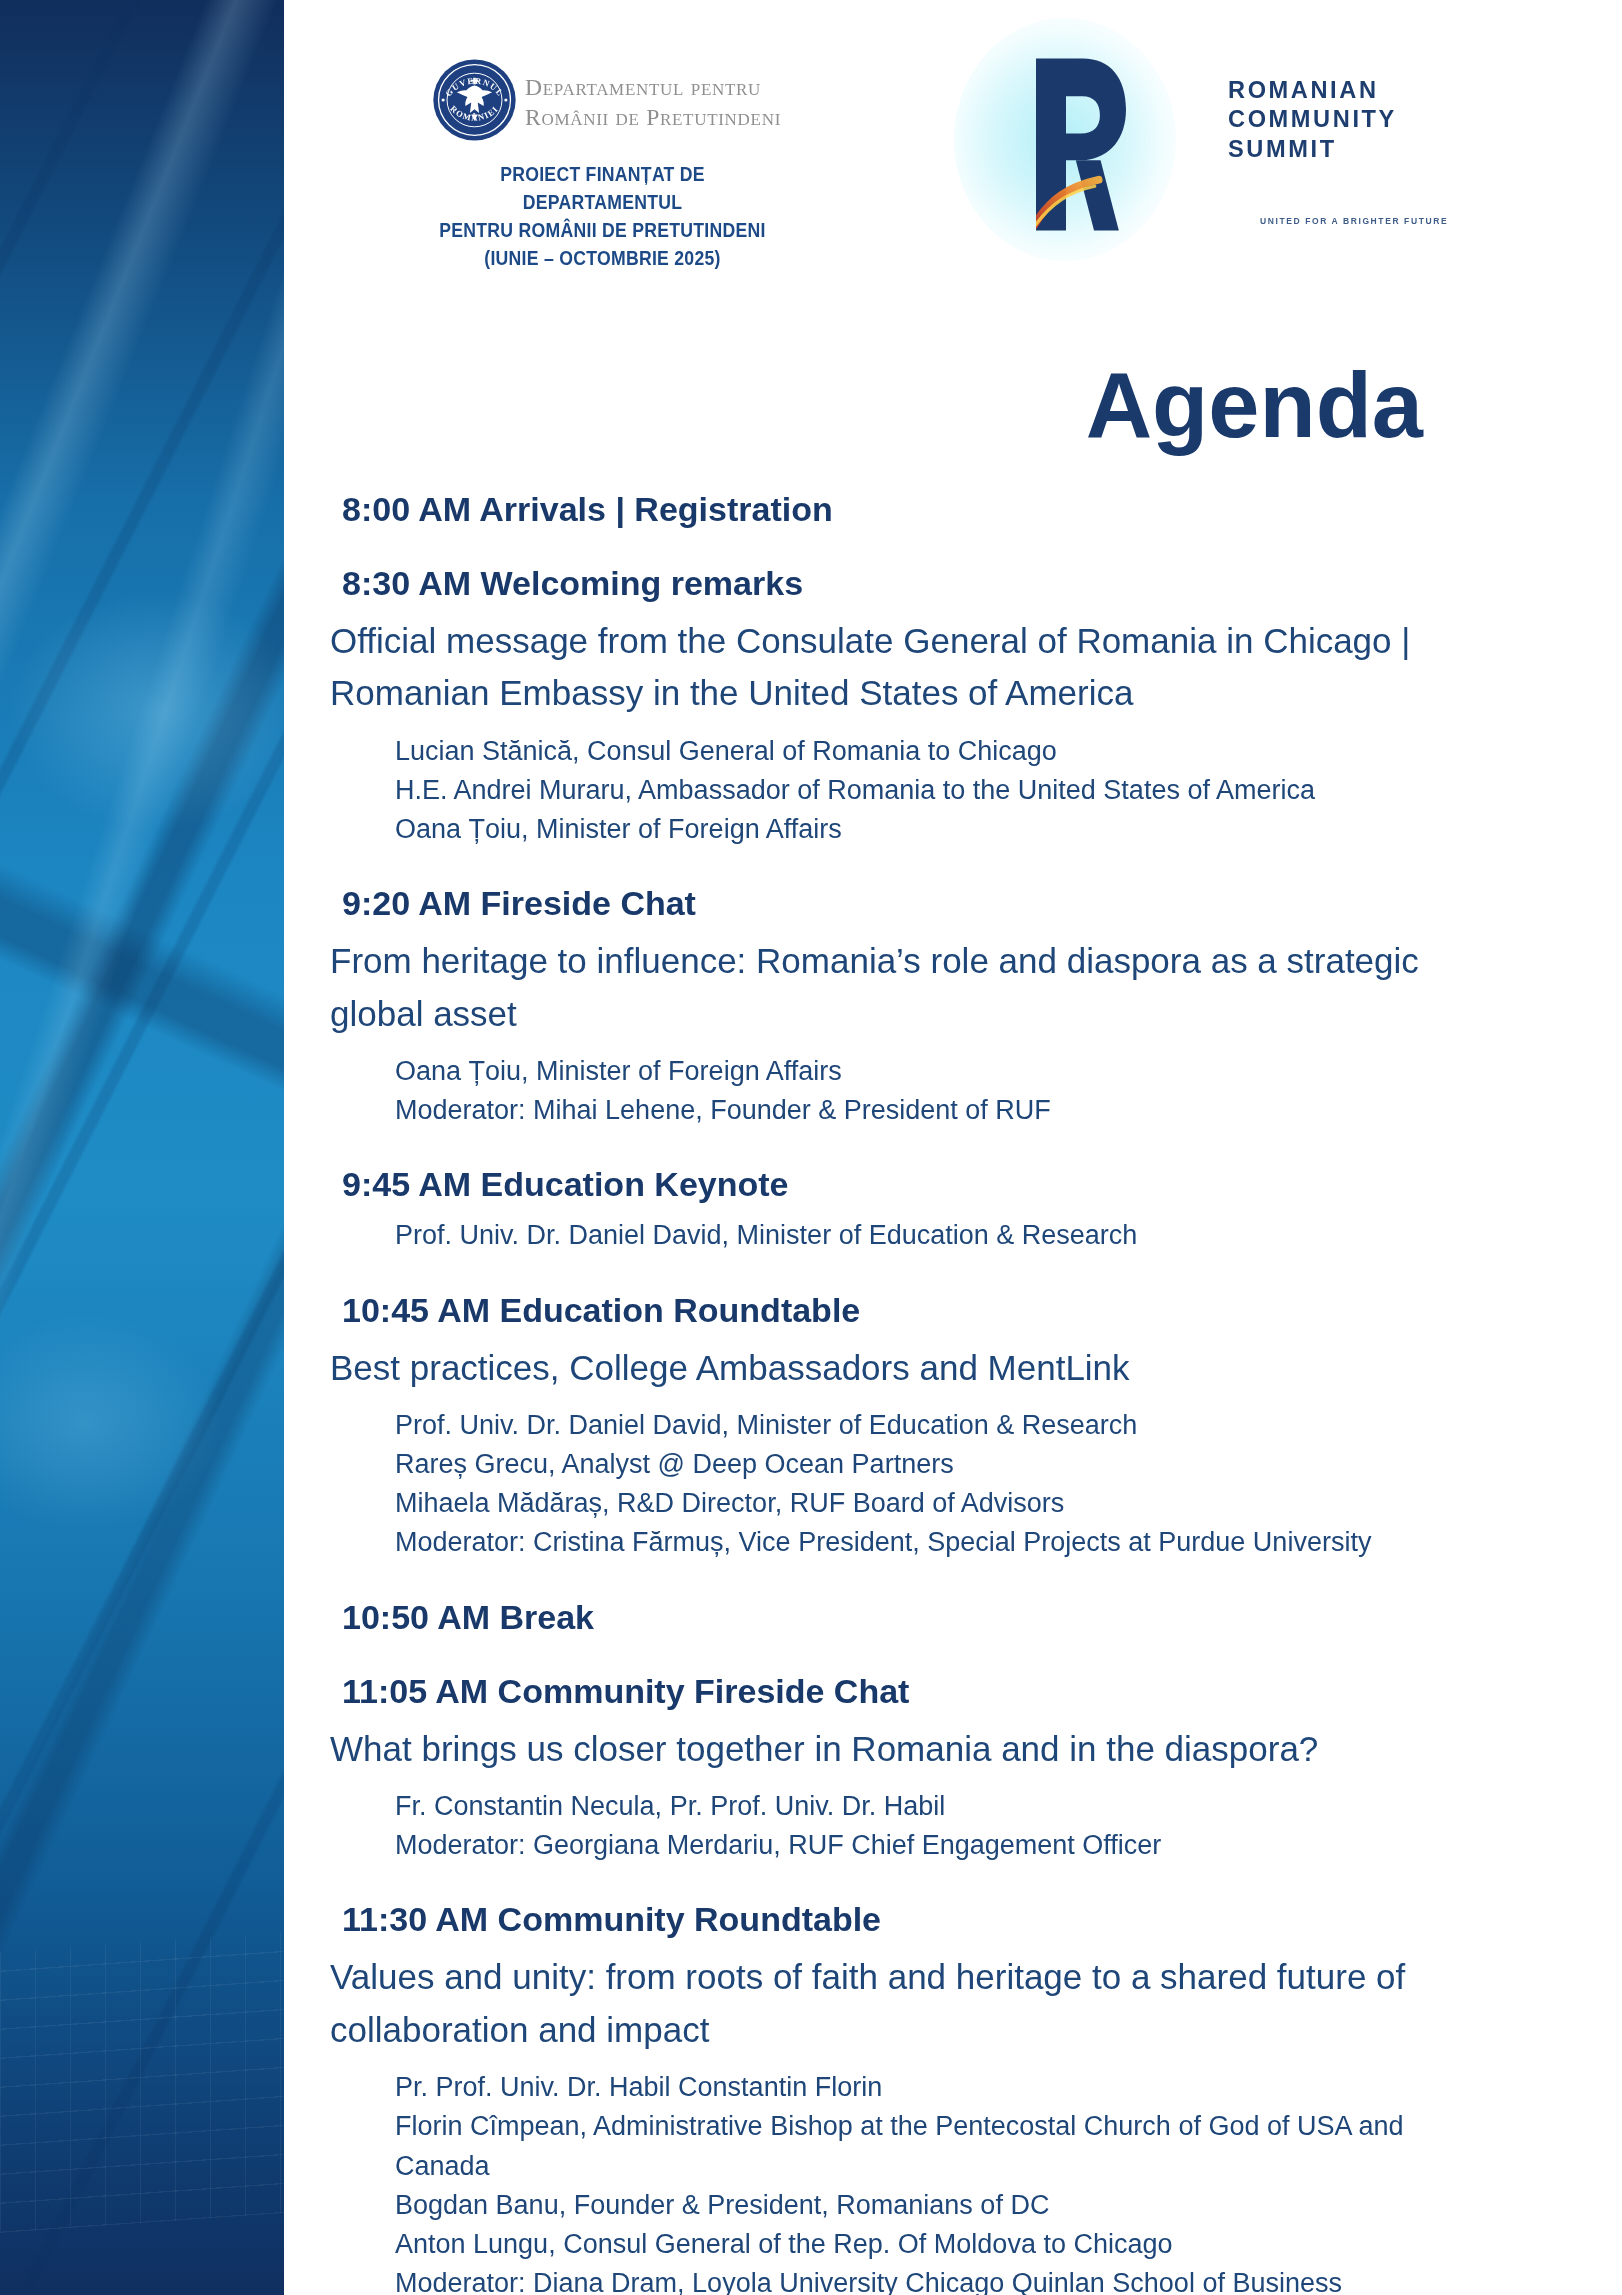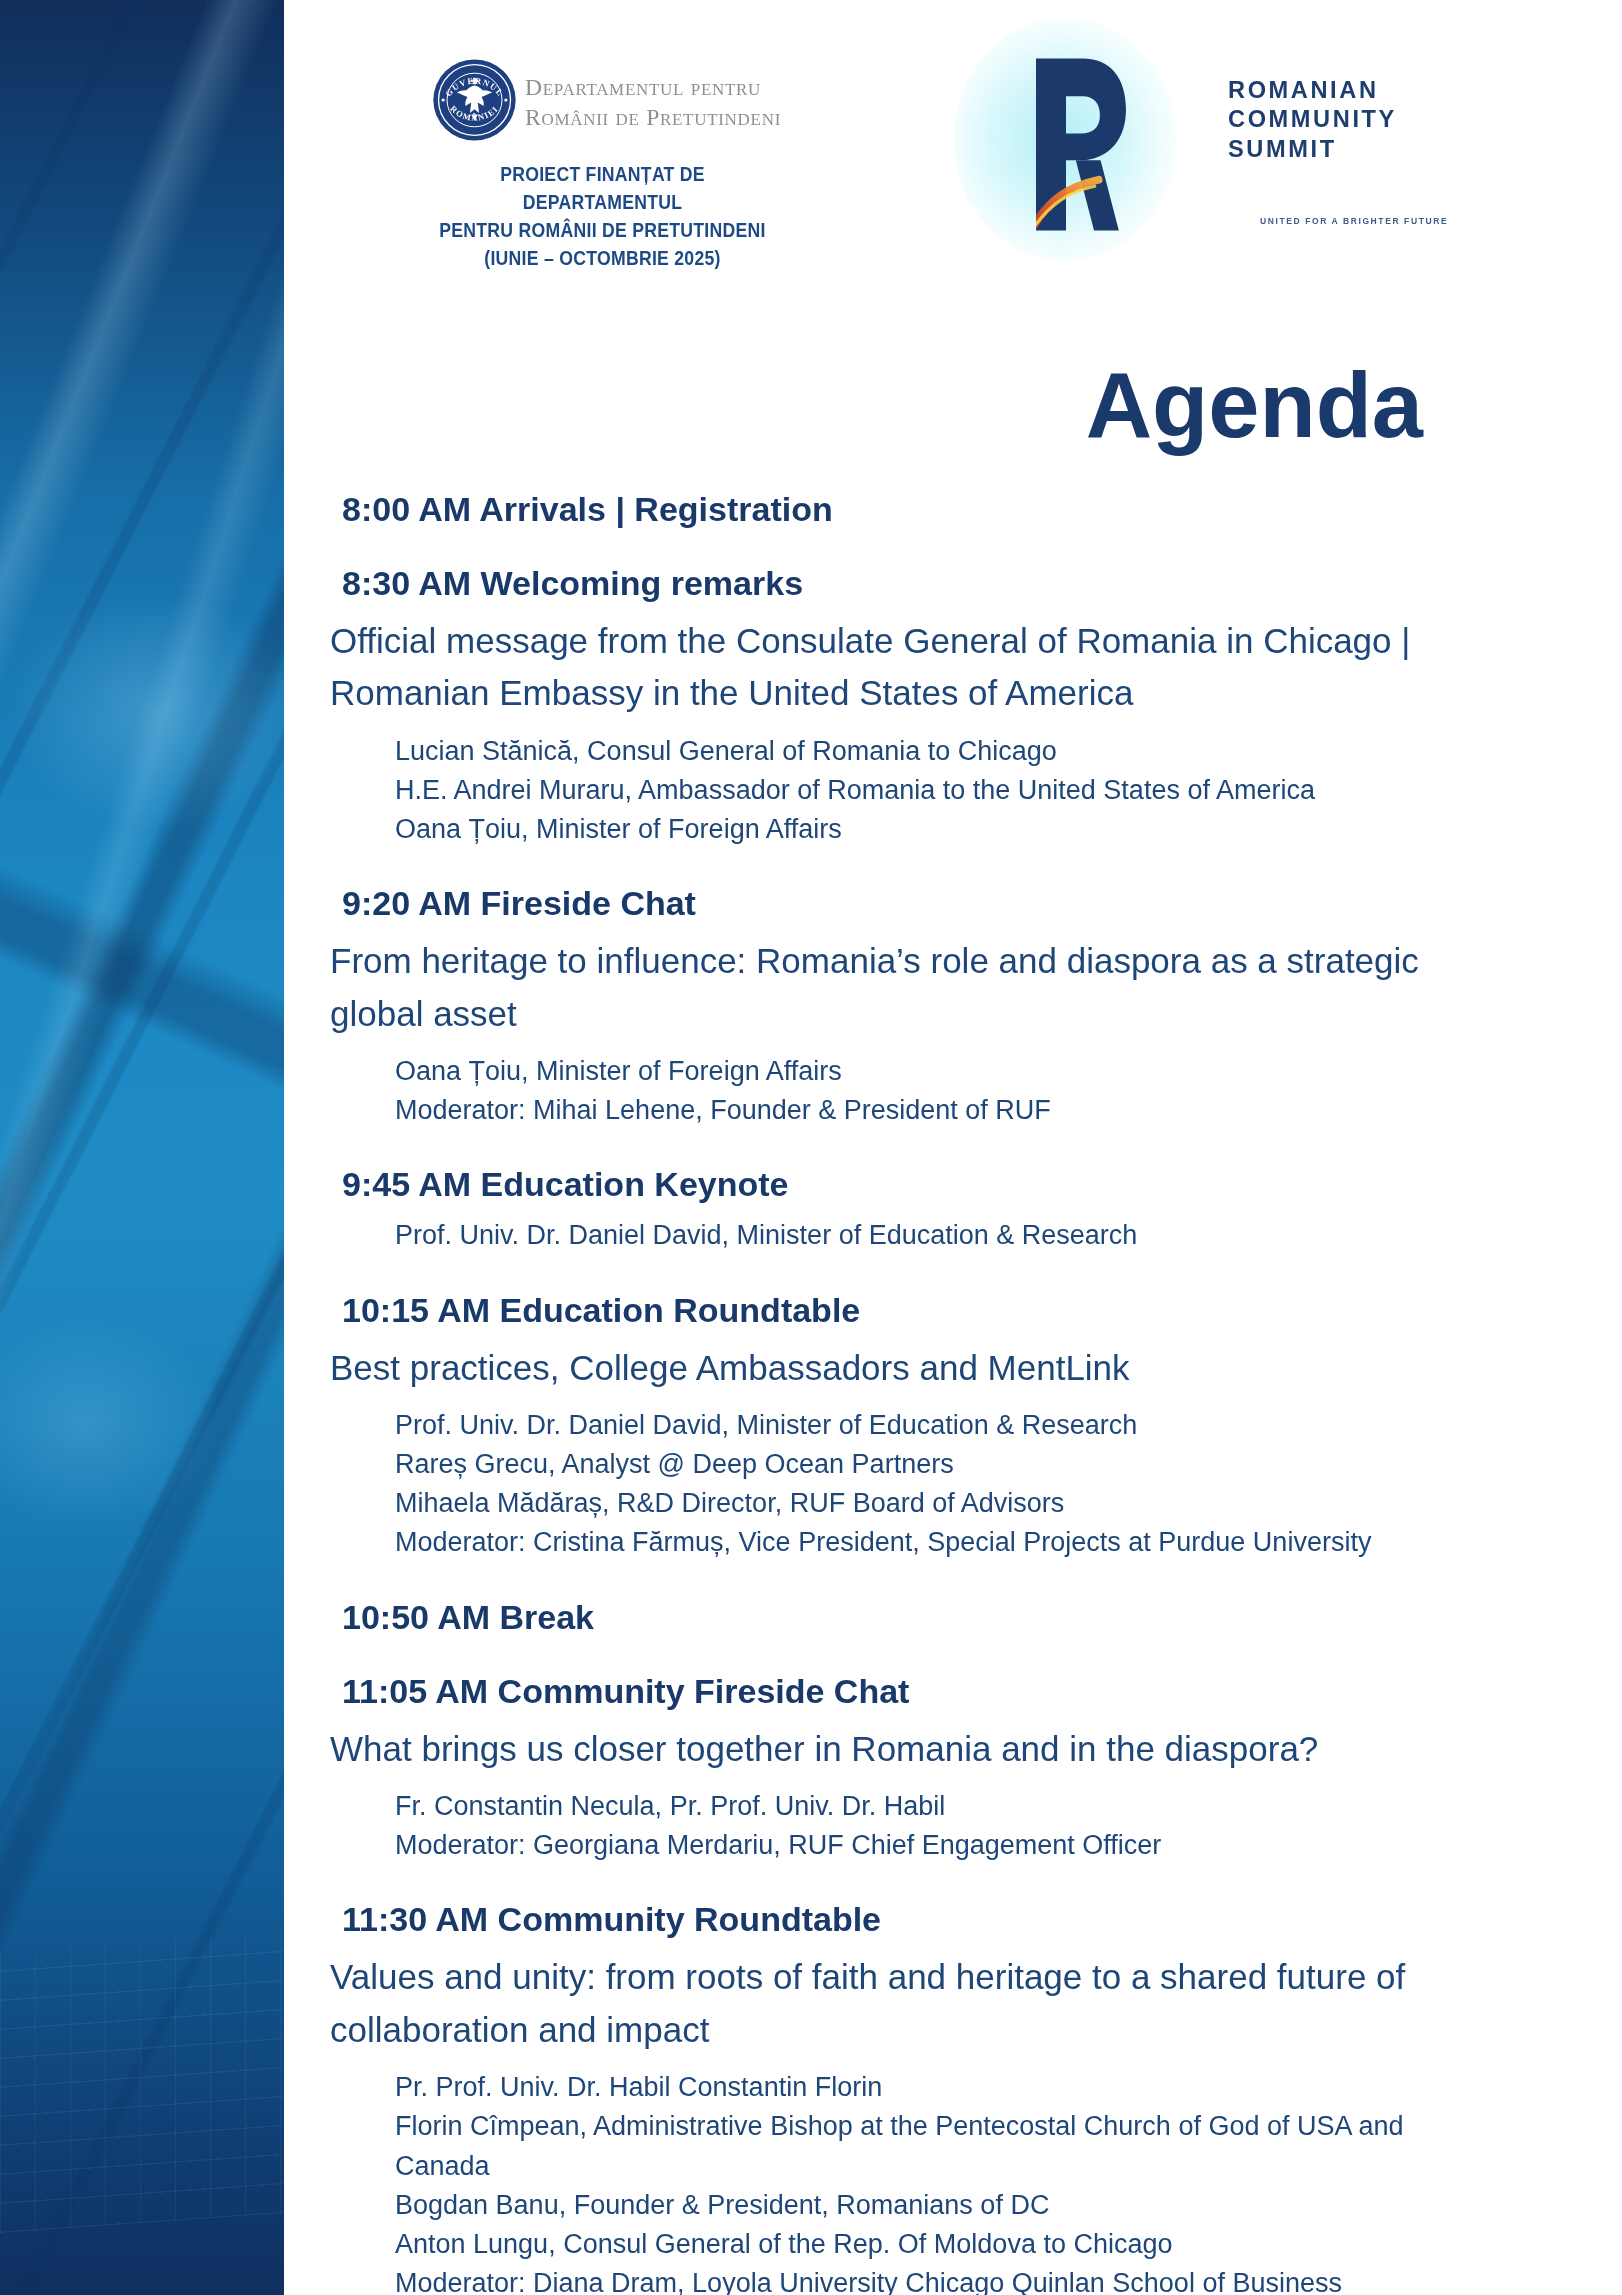--- a/index.html
+++ b/index.html
@@ -144,21 +144,21 @@
             <p class="speaker-line">Moderator: Mihai Lehene, Founder &amp; President of RUF</p>
           </div>
         </section>
         <section class="agenda-item">
           <h2 class="slot-title">9:45 AM Education Keynote</h2>
           <div class="slot-speakers">
             <p class="speaker-line">Prof. Univ. Dr. Daniel David, Minister of Education &amp; Research</p>
           </div>
         </section>
         <section class="agenda-item">
-          <h2 class="slot-title">10:15 AM Education Roundtable</h2>
+          <h2 class="slot-title">10:45 AM Education Roundtable</h2>
           <p class="slot-desc">Best practices, College Ambassadors and MentLink</p>
           <div class="slot-speakers">
             <p class="speaker-line">Prof. Univ. Dr. Daniel David, Minister of Education &amp; Research</p>
             <p class="speaker-line">Rareș Grecu, Analyst @ Deep Ocean Partners</p>
             <p class="speaker-line">Mihaela Mădăraș, R&amp;D Director, RUF Board of Advisors</p>
             <p class="speaker-line">Moderator: Cristina Fărmuș, Vice President, Special Projects at Purdue University</p>
           </div>
         </section>
         <section class="agenda-item">
           <h2 class="slot-title">10:50 AM Break</h2>

